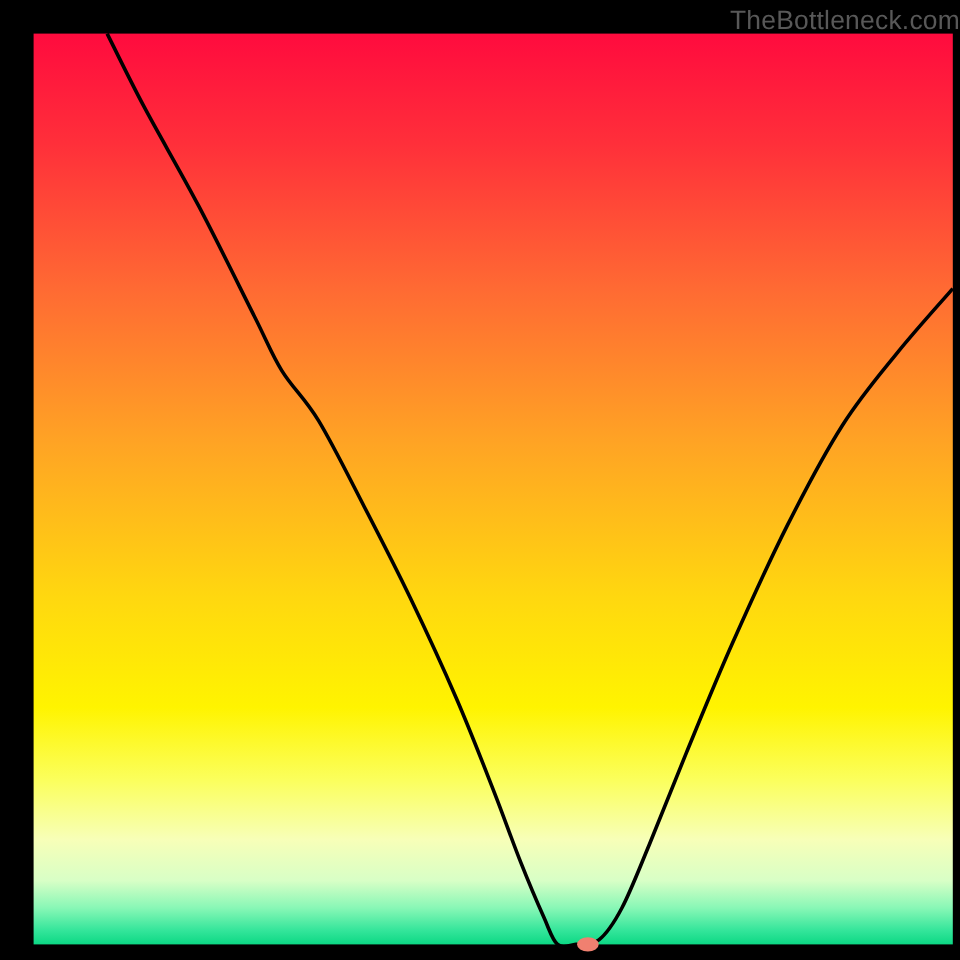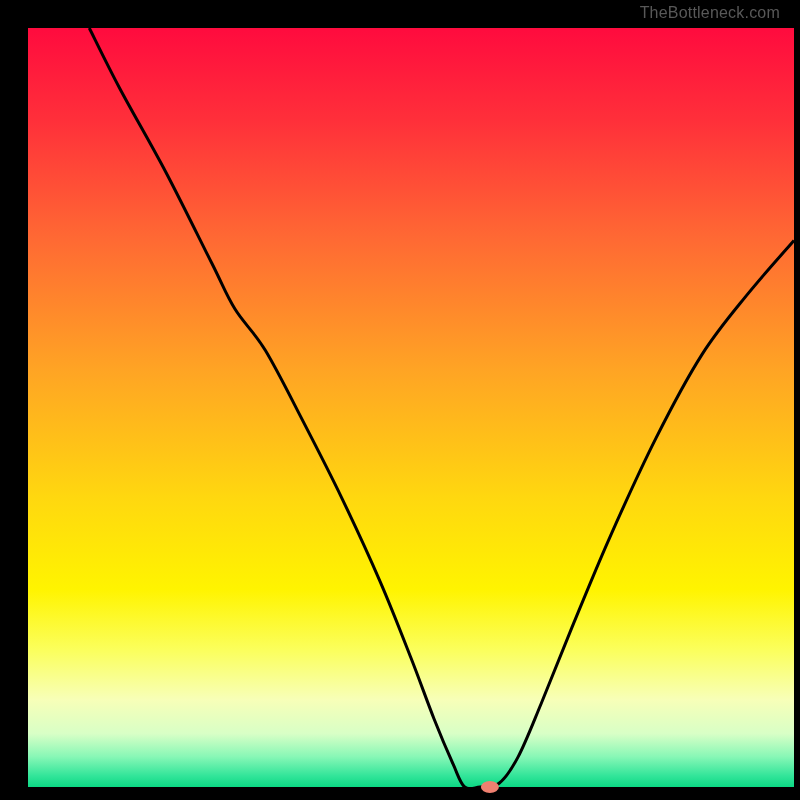--- a/index.html
+++ b/index.html
@@ -13,23 +13,23 @@
   }
   .stage {
     position: relative;
     width: 800px;
     height: 800px;
     background: #000;
   }
   .watermark {
     position: absolute;
     top: 4px;
-    right: 20px;
+    right: 0;
     color: #585858;
-    font-size: 16px;
+    font-size: 22px;
     font-weight: 500;
     letter-spacing: 0.2px;
     z-index: 10;
   }
   svg {
     position: absolute;
     left: 0;
     top: 0;
   }
 </style>

